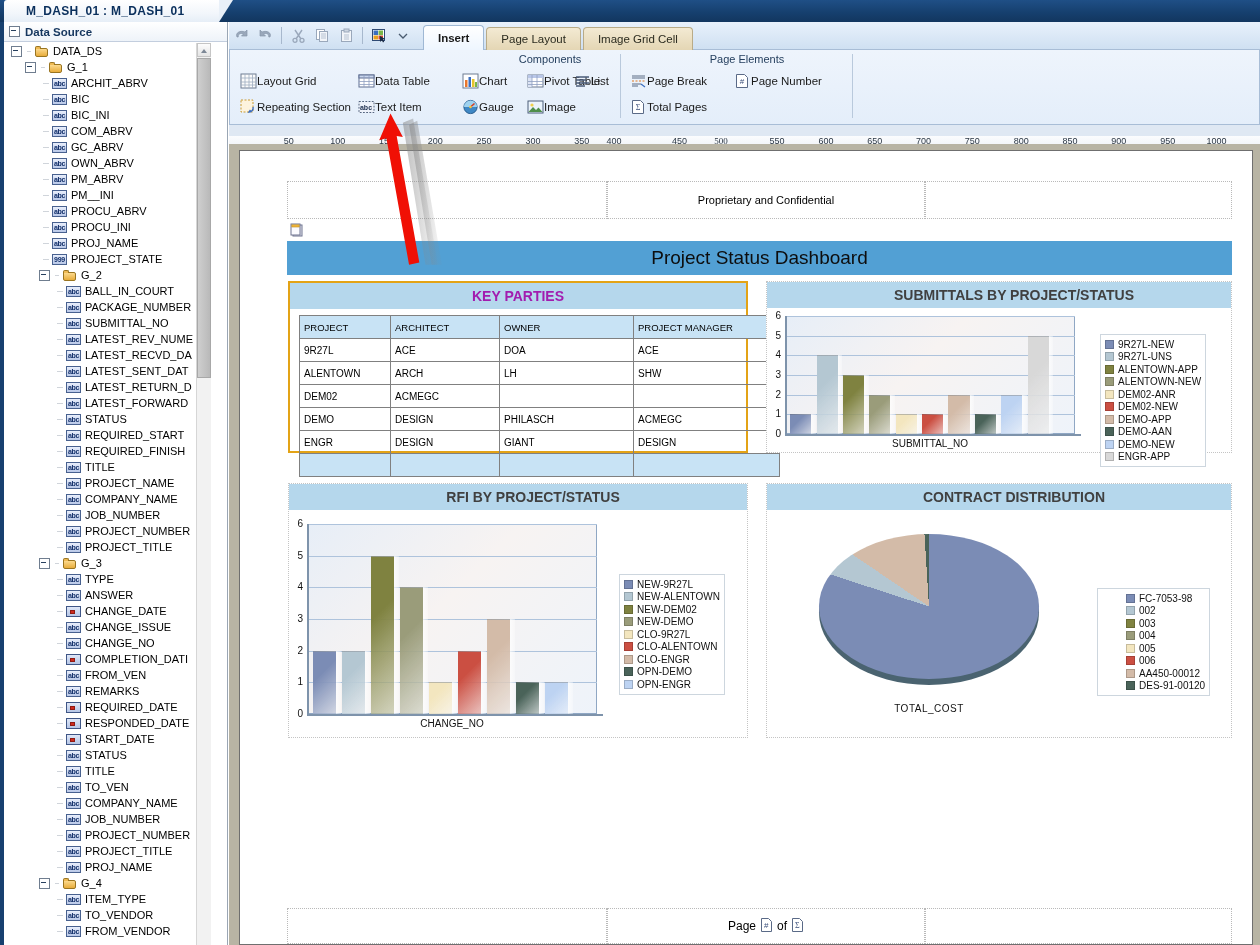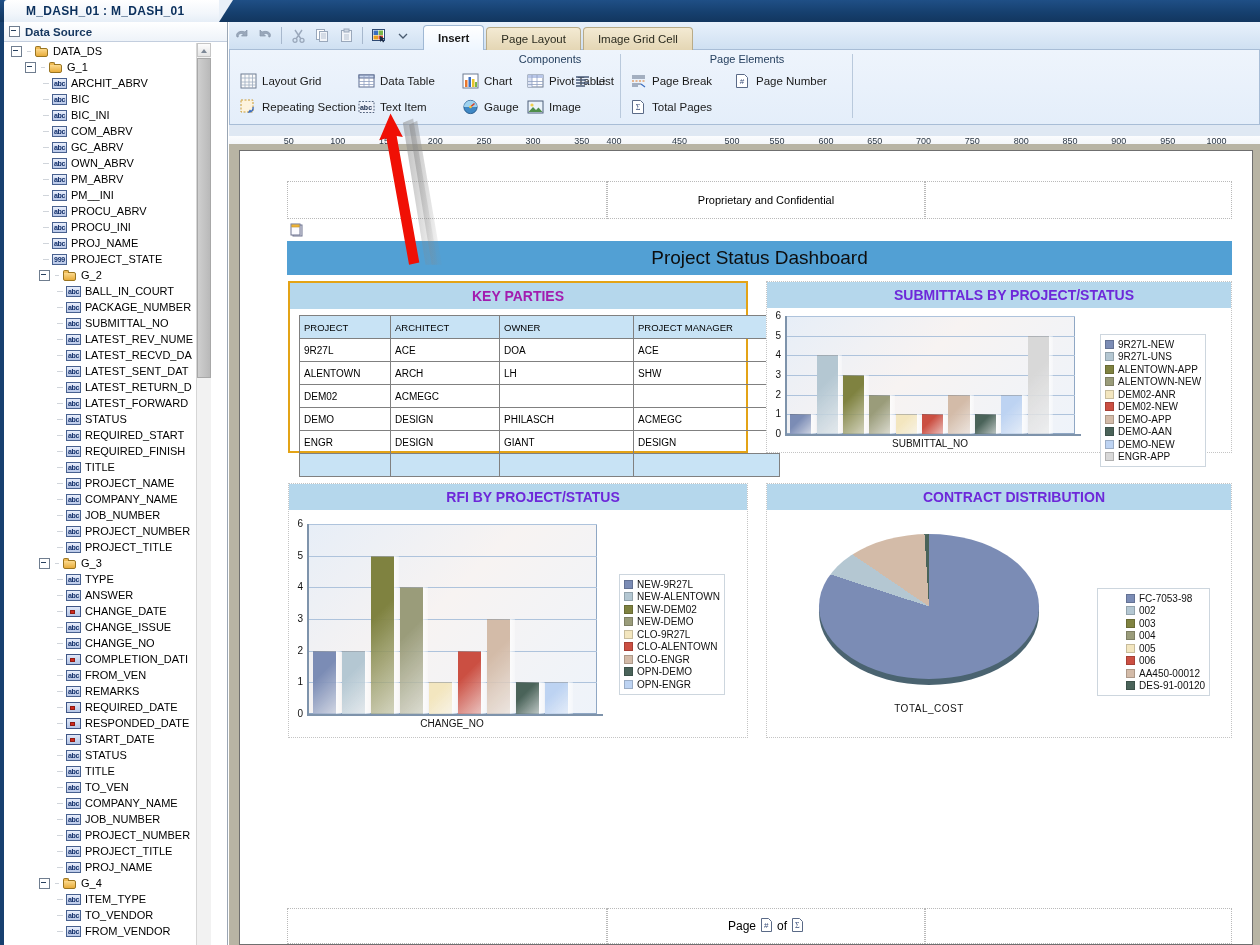--- a/index.html
+++ b/index.html
@@ -139,21 +139,21 @@
   .ribbon{
     position:absolute;left:0;top:28px;width:1031px;height:75px;
     background:linear-gradient(to bottom,#eef4fc,#e4eefa);
     border:1px solid #a8bdd6;border-top:none;box-sizing:border-box;
   }
   .grp{position:absolute;top:0;height:73px;}
   .grp .ghdr{
     text-align:center;font-size:11px;color:#26405f;padding-top:3px;height:15px;
   }
   .grpdiv{position:absolute;top:4px;width:1px;height:64px;background:#b9c9dc;}
-  .ritem{display:flex;align-items:center;gap:5px;font-size:11.5px;color:#1a1a1a;height:26px;}
+  .ritem{display:flex;align-items:center;font-size:11.5px;color:#1a1a1a;height:26px;}
   .ricon{width:17px;height:16px;flex:0 0 auto;position:relative;}
 
   .ruler{
     position:absolute;left:0;top:104px;width:1031px;height:18px;
     background:linear-gradient(to bottom,#fbfcfe,#eaeff5);
     border-bottom:1px solid #9fa8b4;box-sizing:border-box;overflow:hidden;margin-top:10px;
   }
   .rtick{position:absolute;bottom:0;width:1px;background:#5c6672;}
   .rnum{position:absolute;top:0px;font-size:9px;color:#2b3744;transform:translateX(-50%);}
 
@@ -195,21 +195,21 @@
   .kptable td,.kptable th{
     border:1px solid #808080;height:22px;padding:0 4px;text-align:left;font-weight:normal;
     overflow:hidden;white-space:nowrap;
   }
   .kptable thead td{background:#c8e3f5;font-size:9.5px;}
   .kptable tr.empty td{background:#c8e3f5;}
 
   .chartbox{position:absolute;border:1px dotted #c4c4c4;box-sizing:border-box;background:#fff;}
   .chartTitle{
     background:#b5d7ec;height:26px;display:flex;align-items:center;justify-content:center;
-    font-size:14px;font-weight:bold;color:#6d28d9;padding-left:30px;
+    font-size:14px;font-weight:bold;color:#404040;padding-left:30px;
   }
   .plotwrap{position:relative;}
   .axis{position:absolute;font-size:10px;color:#111;}
 
   .legendbox{
     position:absolute;border:1px solid #cdd6de;background:#fff;padding:3px 4px;
     font-size:10px;color:#111;
   }
   .legrow{display:flex;align-items:center;gap:4px;height:12.5px;white-space:nowrap;}
   .swatch{width:9px;height:9px;flex:0 0 auto;border:1px solid rgba(0,0,0,.18);box-sizing:border-box;}
@@ -902,21 +902,21 @@
         <div class="rtick" style="left: 1026.56px; height: 3px;"></div>
         <div class="rnum" style="left: 59.825px;">50</div>
         <div class="rnum" style="left: 108.65px;">100</div>
         <div class="rnum" style="left: 157.475px;">150</div>
         <div class="rnum" style="left: 206.3px;">200</div>
         <div class="rnum" style="left: 255.125px;">250</div>
         <div class="rnum" style="left: 303.95px;">300</div>
         <div class="rnum" style="left: 352.775px;">350</div>
         <div class="rnum" style="left: 385px;">400</div>
         <div class="rnum" style="left: 450.425px;">450</div>
-        <div class="rnum" style="left: 503px;">500</div>
+        <div class="rnum" style="left: 492px; font-family: Liberation Serif, serif;">500</div>
         <div class="rnum" style="left: 548.075px;">550</div>
         <div class="rnum" style="left: 596.9px;">600</div>
         <div class="rnum" style="left: 645.725px;">650</div>
         <div class="rnum" style="left: 694.55px;">700</div>
         <div class="rnum" style="left: 743.375px;">750</div>
         <div class="rnum" style="left: 792.2px;">800</div>
         <div class="rnum" style="left: 841.025px;">850</div>
         <div class="rnum" style="left: 889.85px;">900</div>
         <div class="rnum" style="left: 938.675px;">950</div>
         <div class="rnum" style="left: 987.5px;">1000</div>

